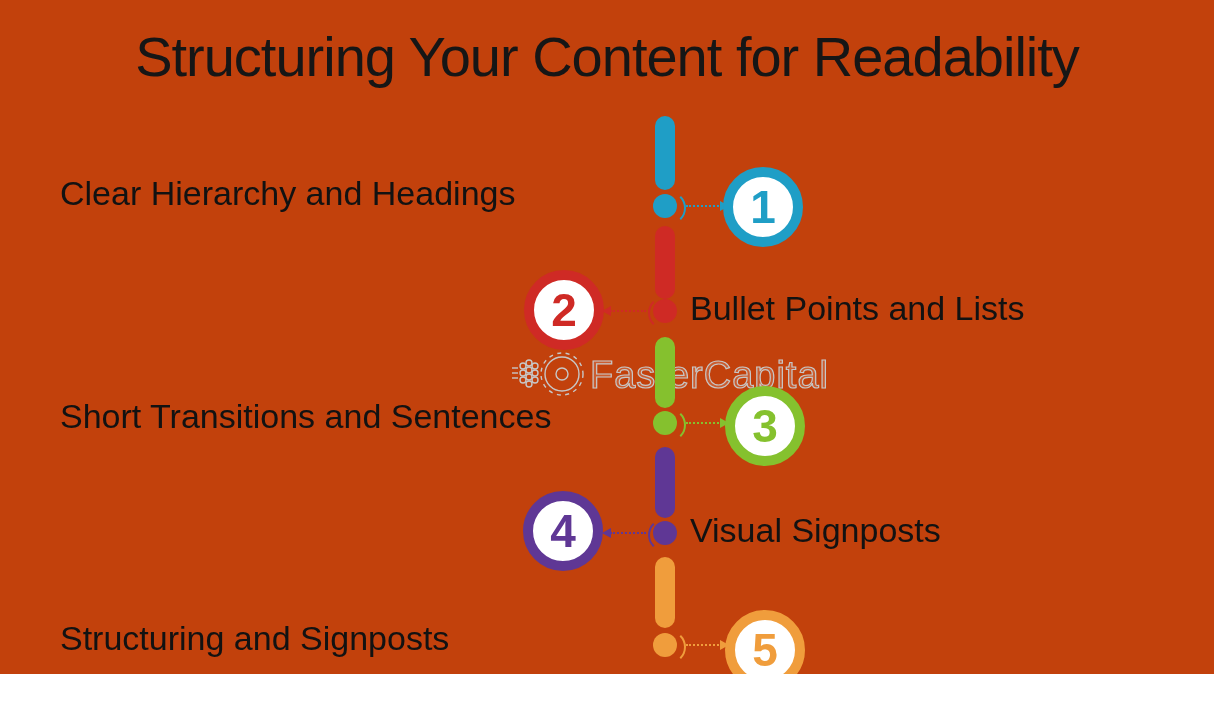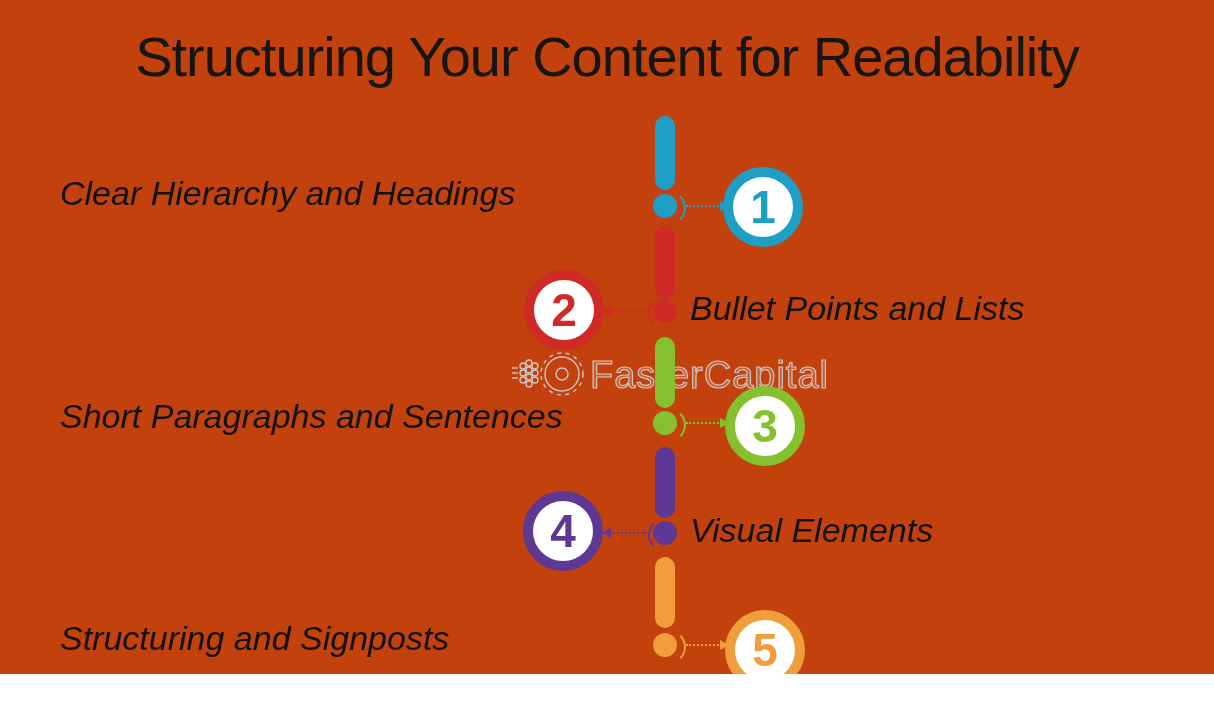--- a/index.html
+++ b/index.html
@@ -16,21 +16,21 @@
   .arc{position:absolute;width:30px;height:30px;border-radius:50%;border:2px solid transparent;}
   .aline{position:absolute;height:0;border-top:2px dotted #000;}
   .ahead{position:absolute;width:0;height:0;border-top:5px solid transparent;border-bottom:5px solid transparent;}
   .ahead.right{border-left:9px solid #000;}
   .ahead.left{border-right:9px solid #000;}
   .circle{
     position:absolute;width:60px;height:60px;border-radius:50%;border:10px solid #000;
     display:flex;align-items:center;justify-content:center;background:#fff;
   }
   .circle span{font-size:46px;font-weight:700;line-height:1;}
-  .label{position:absolute;font-size:34px;line-height:40px;color:#121212;white-space:nowrap;font-style:italic;}
+  .label{position:absolute;font-size:34px;line-height:40px;color:#121212;white-space:nowrap;}
 
   
   .s1 .bar{top:116px;height:74px;}
   .s1 .dot{top:194px;}
   .s1 .arc{left:652px;top:191px;}
   .s1 .aline{left:686px;top:205px;width:36px;}
   .s1 .ahead{left:720px;top:201px;}
   .s1 .circle{left:723px;top:167px;}
   .s1 .label{left:60px;top:173px;}
   
@@ -130,33 +130,33 @@
 
   <div class="s3">
     <div class="bar" style="background-color: rgb(133, 193, 46);"></div>
     <div class="dot" style="background-color: rgb(133, 193, 46);"></div>
     <div class="arc" style="border-right-color: rgb(133, 193, 46);"></div>
     <div class="aline" style="border-top-color: rgb(133, 193, 46);"></div>
     <div class="ahead right" style="border-left-color: rgb(133, 193, 46);"></div>
     <div class="circle" style="border-color: rgb(133, 193, 46); color: rgb(133, 193, 46);">
       <span>3</span>
     </div>
-    <div class="label">Short Paragraphs and Sentences</div>
+    <div class="label">Short Transitions and Sentences</div>
   </div>
 
   <div class="s4">
     <div class="bar" style="background-color: rgb(95, 55, 149);"></div>
     <div class="dot" style="background-color: rgb(95, 55, 149);"></div>
     <div class="arc" style="border-left-color: rgb(95, 55, 149);"></div>
     <div class="aline" style="border-top-color: rgb(95, 55, 149);"></div>
     <div class="ahead left" style="border-right-color: rgb(95, 55, 149);"></div>
     <div class="circle" style="border-color: rgb(95, 55, 149); color: rgb(95, 55, 149);">
       <span>4</span>
     </div>
-    <div class="label">Visual Elements</div>
+    <div class="label">Visual Signposts</div>
   </div>
 
   <div class="s5">
     <div class="bar" style="background-color: rgb(240, 157, 60);"></div>
     <div class="dot" style="background-color: rgb(240, 157, 60);"></div>
     <div class="arc" style="border-right-color: rgb(240, 157, 60);"></div>
     <div class="aline" style="border-top-color: rgb(240, 157, 60);"></div>
     <div class="ahead right" style="border-left-color: rgb(240, 157, 60);"></div>
     <div class="circle" style="border-color: rgb(240, 157, 60); color: rgb(240, 157, 60);">
       <span>5</span>

